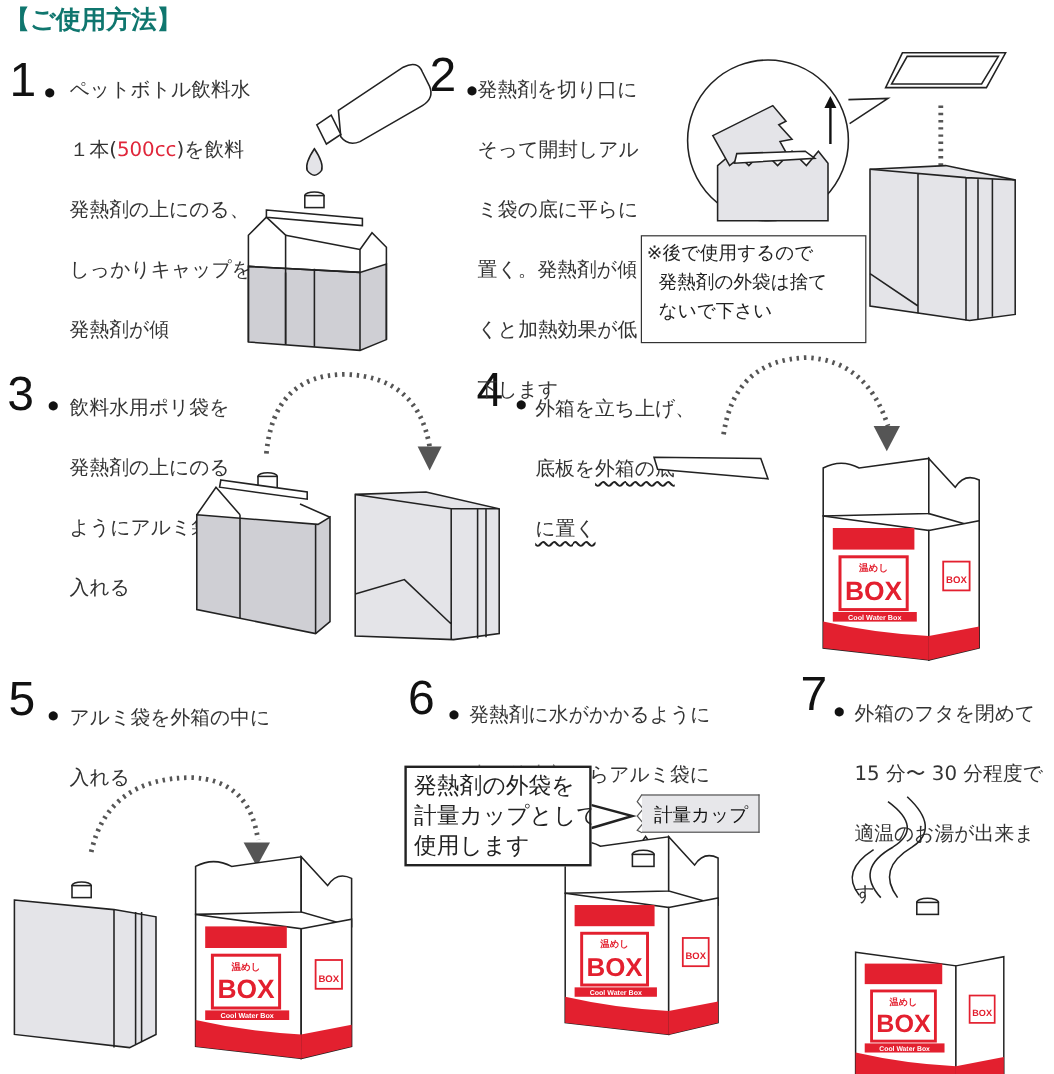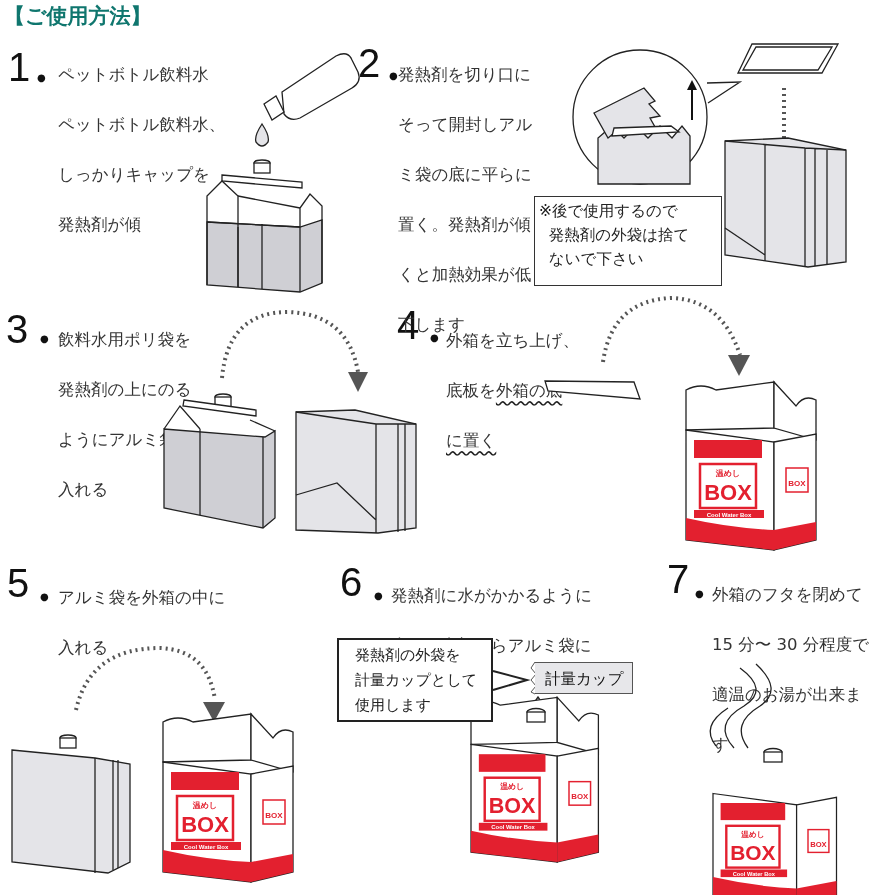--- a/index.html
+++ b/index.html
@@ -9,21 +9,21 @@
   .title { left: 4px; top: 2px; font-size: 21px; font-weight: bold; letter-spacing: 0px; color: #0f766e; }
   .num { font-family: "Liberation Sans", sans-serif; font-size: 40px; color: #111; line-height: 1; }
   .dot { font-size: 10px; color: #111; }
   .txt { font-size: 16.5px; line-height: 25px; white-space: pre; color: #333; }
   .red { color: #e0263a; }
   .ul-red { text-decoration-color: #e04060; text-underline-offset: 3px; }
   .ul-wave { text-decoration: underline wavy #222; text-underline-offset: 4px; }
   .note { left: 534px; top: 196px; width: 188px; height: 90px; border: 1.5px solid #333; background: #fff;
           font-size: 15.5px; line-height: 24px; padding: 2px 0 0 4px; box-sizing: border-box; white-space: pre; color: #222; }
   .bubble { left: 337px; top: 638px; width: 156px; height: 84px; border: 2px solid #222; background: #fff;
-            font-size: 15px; line-height: 25px; padding: 3px 0 0 16px; box-sizing: border-box; white-space: pre; color: #222; }
+            font-size: 19px; line-height: 25px; padding: 3px 0 0 6px; box-sizing: border-box; white-space: pre; color: #222; }
   .cuplabel { left: 535px; top: 662px; width: 98px; height: 32px; background: #e7e7ea; border-top: 1px solid #555;
               border-bottom: 1px solid #555; border-right: 1px solid #555; font-size: 15.5px; line-height: 32px;
               padding-left: 10px; box-sizing: border-box; color: #111; }
   svg { position: absolute; left: 0; top: 0; }
   .sk { fill: none; stroke: #222; stroke-width: 1.3; }
   .gr { fill: #cfcfd4; stroke: #222; stroke-width: 1.3; }
   .lg { fill: #e4e4e8; stroke: #222; stroke-width: 1.3; }
   .wh { fill: #fff; stroke: #222; stroke-width: 1.3; }
   .dash { fill: none; stroke: #555; stroke-width: 4; stroke-dasharray: 2 4; }
   .boxtxt { font-family: "Liberation Sans", sans-serif; font-weight: bold; fill: #e3202f; }
@@ -43,21 +43,22 @@
 <div class="abs dot" style="left:430px;top:332px">●</div>
 <div class="abs num" style="left:7px;top:563px">5</div>
 <div class="abs dot" style="left:40px;top:591px">●</div>
 <div class="abs num" style="left:340px;top:562px">6</div>
 <div class="abs dot" style="left:374px;top:590px">●</div>
 <div class="abs num" style="left:667px;top:559px">7</div>
 <div class="abs dot" style="left:695px;top:588px">●</div>
 
 <div class="abs txt" style="left:58px;top:37px">
 <div>ペットボトル飲料水</div>
-<div>ペットボトル飲料水、</div>
+<div><span>１本(</span><span class="red">500cc</span><span>)を飲料</span></div>
+<div>発熱剤の上にのる、</div>
 <div>しっかりキャップを</div>
 <div>発熱剤が傾</div>
 </div>
 
 <div class="abs txt" style="left:398px;top:37px">
 <div>発熱剤を切り口に</div>
 <div><span>そって開封し</span><span class="ul-red">アル</span></div>
 <div class="ul-red">ミ袋の底に平らに</div>
 <div><span class="ul-red">置く。</span><span>発熱剤が傾</span></div>
 <div>くと加熱効果が低</div>

